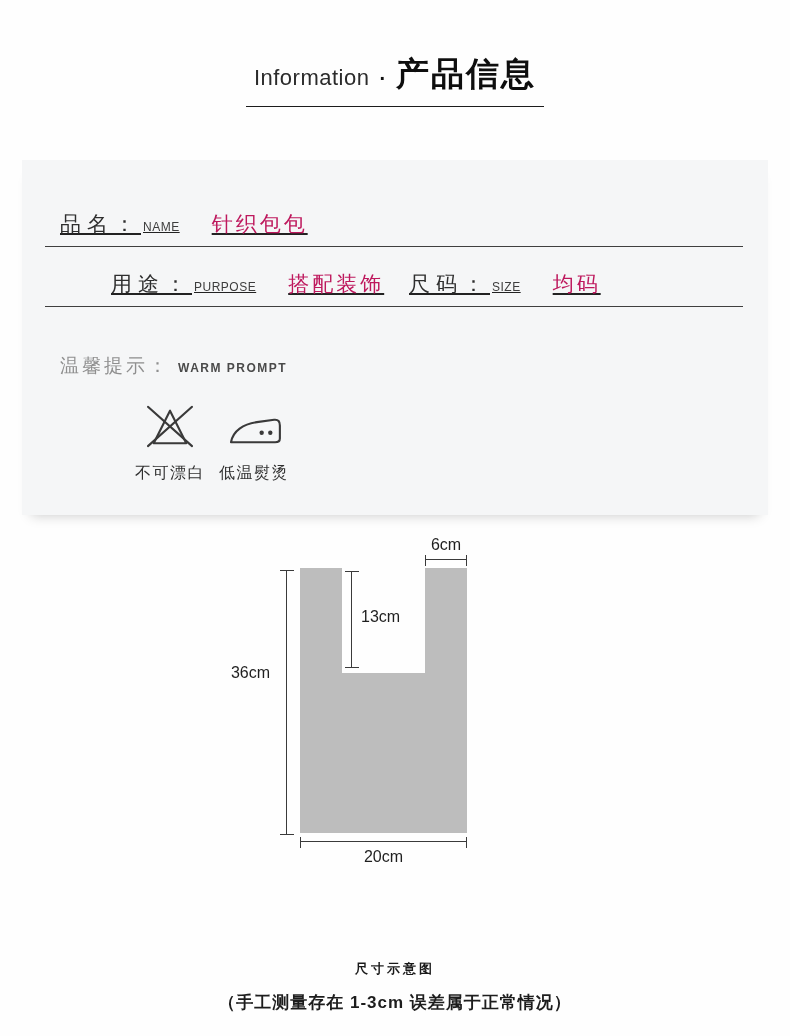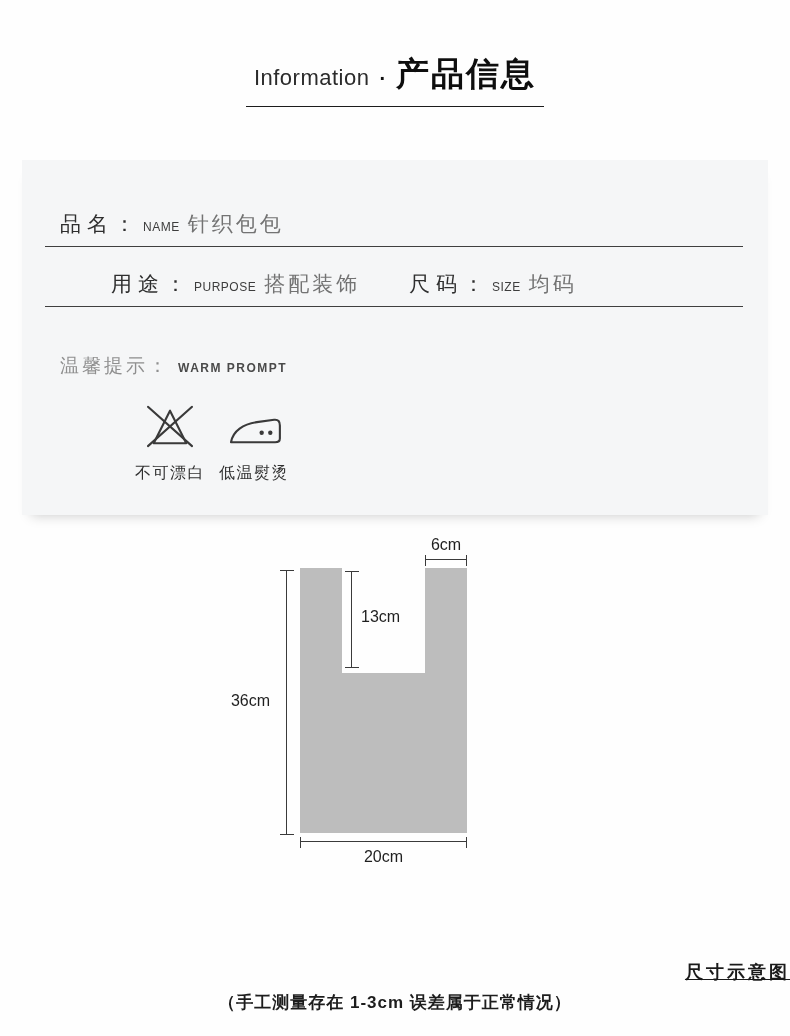--- a/index.html
+++ b/index.html
@@ -14,26 +14,26 @@
   .title-dot { font-size:20px; font-weight:bold; color:#111; }
   .title-cn { font-size:33px; font-weight:bold; color:#0e0e0e; letter-spacing:2px; }
 
   
   .card { position:absolute; left:22px; top:160px; width:746px; height:355px; background:#f5f6f7;
           box-shadow:0 9px 12px -9px rgba(0,0,0,0.22); }
   .spec-table { margin:0 25px 0 23px; }
   .spec-row { display:flex; align-items:flex-end; border-bottom:1px solid #3f3f3f; padding-bottom:8px; }
   .spec-row.r1 { height:87px; }
   .spec-row.r2 { height:60px; }
-  .spec-cell { display:flex; align-items:baseline; width:50%; }
+  .spec-cell { display:flex; align-items:baseline; width:50%;text-decoration:underline; }
   .spec-cell.c1 { padding-left:15px; }
   .spec-cell.c2 { padding-left:66px; }
   .lbl-cn { font-size:21px; color:#2e2e2e; letter-spacing:6px; white-space:nowrap; }
   .lbl-en { font-size:12px; color:#3d3d3d; letter-spacing:0.5px; margin-left:2px; white-space:nowrap; }
-  .val    { font-size:21px; color:#737373; letter-spacing:3px; margin-left:8px; white-space:nowrap; }
+  .val    { font-size:21px; color:#be185d; letter-spacing:3px; margin-left:32px; white-space:nowrap; }
 
   .prompt-row { display:flex; align-items:baseline; margin:46px 0 0 38px; }
   .prompt-cn { font-size:19px; color:#8f8f8f; letter-spacing:3px; }
   .prompt-en { font-size:12px; font-weight:bold; color:#4a4a4a; letter-spacing:1.5px; margin-left:8px;text-align:right; }
 
   .care-row { display:flex; gap:16px; padding-left:114px; margin-top:24px; }
   .care-item { width:68px; display:flex; flex-direction:column; align-items:center; }
   .care-item svg { width:58px; height:46px; }
   .care-label { margin-top:10px; font-size:16px; color:#303030; letter-spacing:1.5px; white-space:nowrap; }
 
@@ -44,26 +44,26 @@
   .dim-v { position:absolute; width:0; border-left:1.5px solid #3a3a3a; }
   .dim-v::before, .dim-v::after { content:""; position:absolute; left:-7px; width:14px; height:0; border-top:1.5px solid #3a3a3a; }
   .dim-v::before { top:0; } .dim-v::after { bottom:0; }
   .dim-h { position:absolute; height:0; border-top:1.5px solid #3a3a3a; }
   .dim-h::before, .dim-h::after { content:""; position:absolute; top:-5px; height:11px; width:0; border-left:1.5px solid #3a3a3a; }
   .dim-h::before { left:0; } .dim-h::after { right:0; }
 
   .dim-label { position:absolute; font-size:16px; color:#1f1f1f; }
   .lab-6  { left:419px; top:536px; width:54px; text-align:center; }
   .lab-13 { left:361px; top:608px; }
-  .lab-36 { left:212px; top:692px; width:58px; text-align:right; }
+  .lab-36 { left:212px; top:664px; width:58px; text-align:right; }
   .lab-20 { left:300px; top:848px; width:167px; text-align:center; }
 
   
-  .footer-title { position:absolute; top:960px; left:0; width:100%; text-align:right;
-                  font-size:18px; font-weight:bold; color:#1a1a1a; letter-spacing:3px;text-decoration:underline; }
+  .footer-title { position:absolute; top:960px; left:0; width:100%; text-align:center;
+                  font-size:13px; font-weight:bold; color:#1a1a1a; letter-spacing:3px; }
   .footer-note  { position:absolute; top:991px; left:0; width:100%; text-align:center;
                   font-size:17px; font-weight:600; color:#1d1d1d; letter-spacing:1px; }
 
   .icon-stroke { fill:none; stroke:#3a3a3a; stroke-width:2.2; stroke-linecap:round; stroke-linejoin:round; }
   .icon-fill { fill:#3a3a3a; stroke:none; }
 </style>
 </head>
 <body>
 
 <div class="page">

